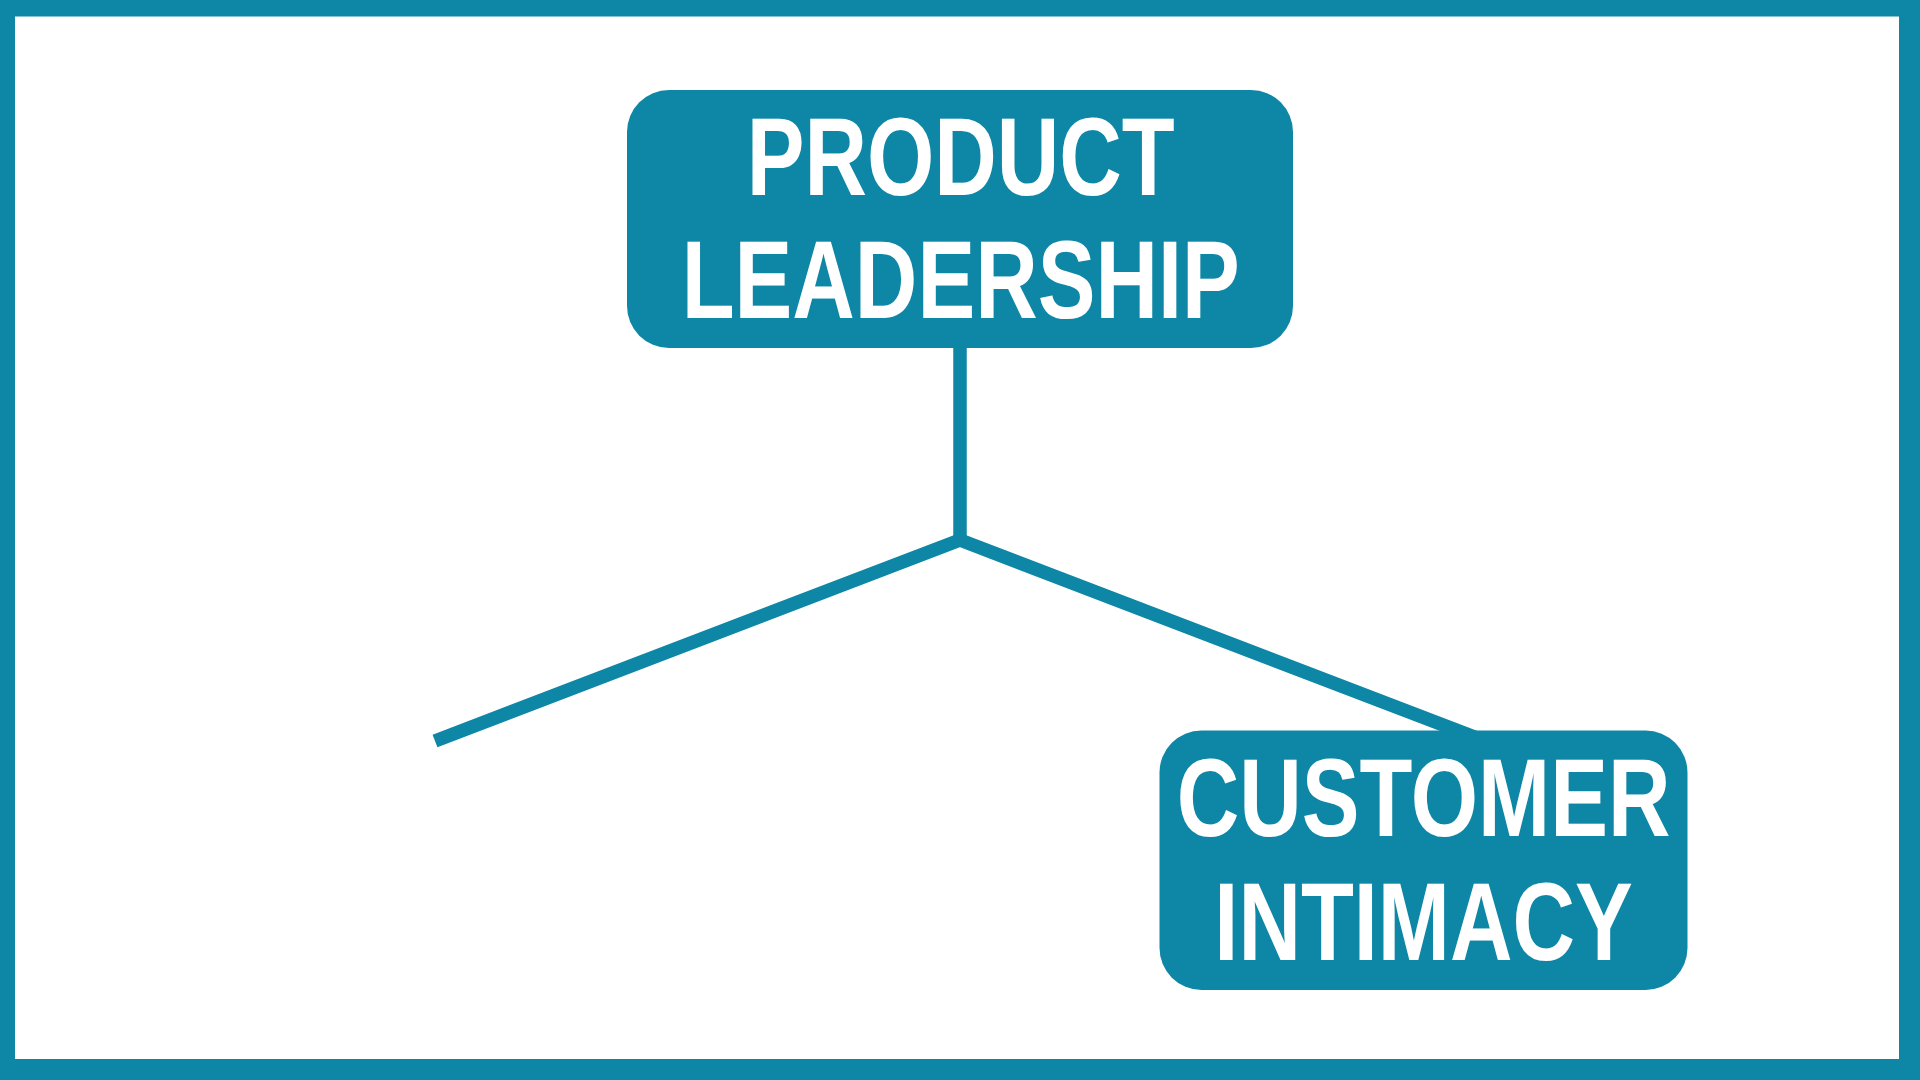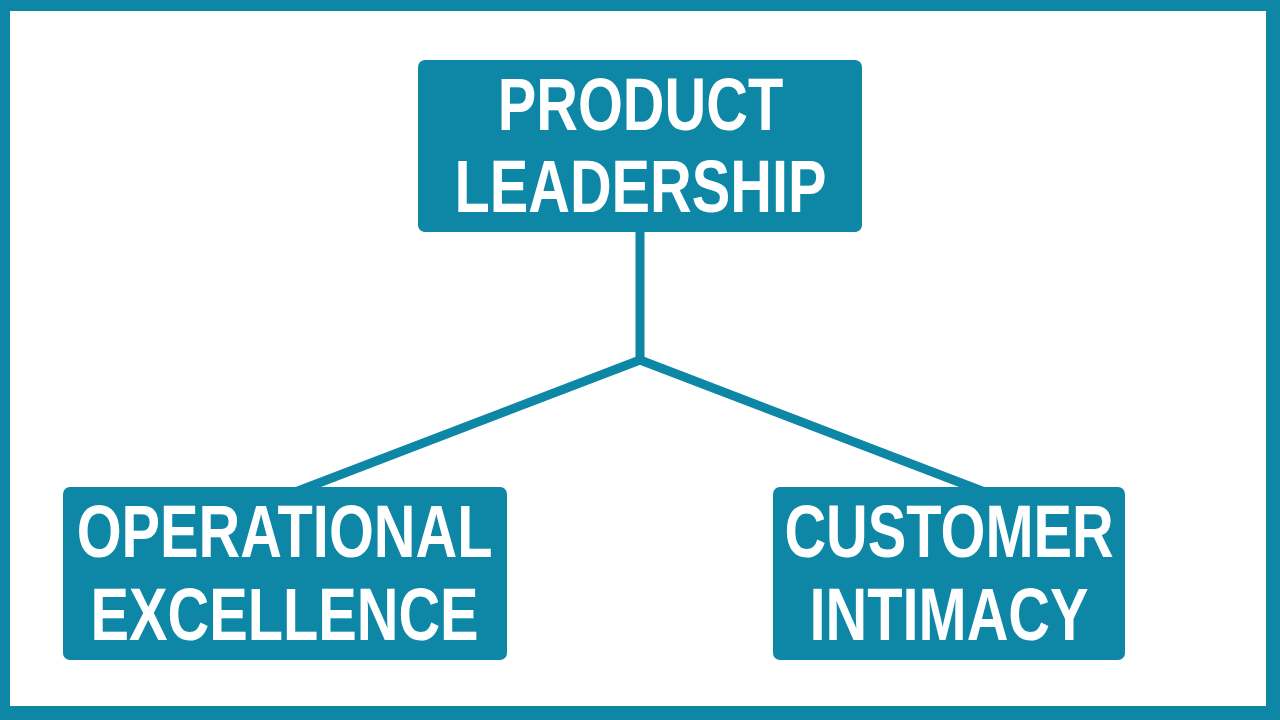--- a/index.html
+++ b/index.html
@@ -38,21 +38,21 @@
     height: 720px;
     z-index: 1;
   }
   .connectors line {
     stroke: var(--accent);
     stroke-width: 9;
   }
   .node {
     position: absolute;
     background: var(--accent);
-    border-radius: 7px;
+    border-radius: 28px;
     display: flex;
     align-items: center;
     justify-content: center;
     z-index: 2;
   }
   .node-label {
     color: var(--text);
     font-weight: 700;
     font-size: 74px;
     line-height: 1.11;
@@ -77,23 +77,19 @@
     <line x1="640" y1="230" x2="640" y2="362"></line>
     <line x1="640" y1="360" x2="290" y2="494"></line>
     <line x1="640" y1="360" x2="990" y2="494"></line>
   </svg>
 
   <div class="node node-root">
     <div class="node-label">PRODUCT
 LEADERSHIP</div>
   </div>
 
-  <div class="node node-left">
-    <div class="node-label">OPERATIONAL
-EXCELLENCE</div>
-  </div>
 
   <div class="node node-right">
     <div class="node-label">CUSTOMER
 INTIMACY</div>
   </div>
 
 </div>
 
 </body></html>

